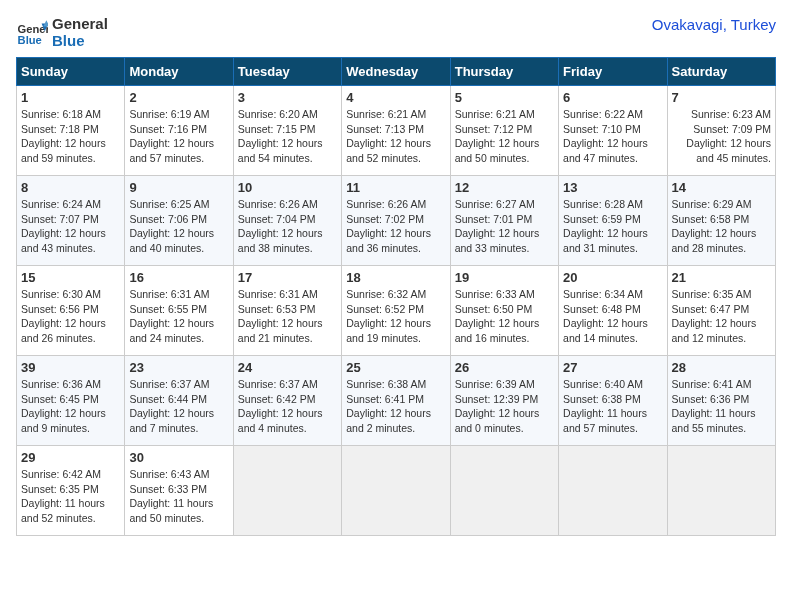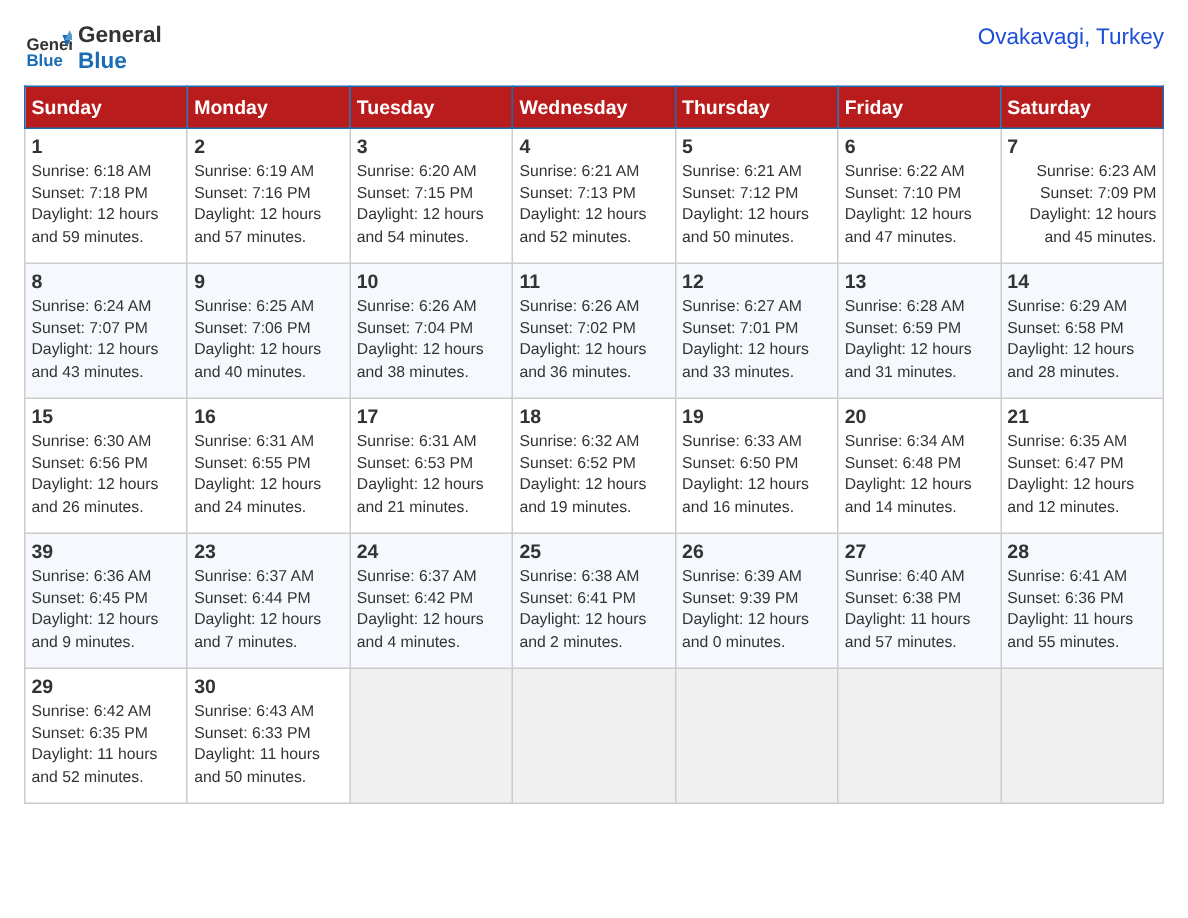--- a/index.html
+++ b/index.html
@@ -36,21 +36,21 @@
     .location {
       font-size: 15px;
       color: #1d4ed8;
     }
     table {
       width: 100%;
       border-collapse: collapse;
       font-size: 11px;
     }
     thead tr th {
-      background: #b91c1c;
+      background: #0c4a6e;
       color: #fff;
       padding: 6px 4px;
       text-align: left;
       font-size: 13px;
       font-weight: bold;
       border: 1px solid #1a6db5;
     }
     tbody tr td {
       border: 1px solid #ccc;
       vertical-align: top;
@@ -294,21 +294,21 @@
         <td>
           <span class="day-num">25</span>
           <div class="day-info" style="white-space: pre-line;">Sunrise: 6:38 AM
 Sunset: 6:41 PM
 Daylight: 12 hours
 and 2 minutes.</div>
         </td>
         <td>
           <span class="day-num">26</span>
           <div class="day-info" style="white-space: pre-line;">Sunrise: 6:39 AM
-Sunset: 9:39 PM
+Sunset: 12:39 PM
 Daylight: 12 hours
 and 0 minutes.</div>
         </td>
         <td>
           <span class="day-num">27</span>
           <div class="day-info" style="white-space: pre-line;">Sunrise: 6:40 AM
 Sunset: 6:38 PM
 Daylight: 11 hours
 and 57 minutes.</div>
         </td>

